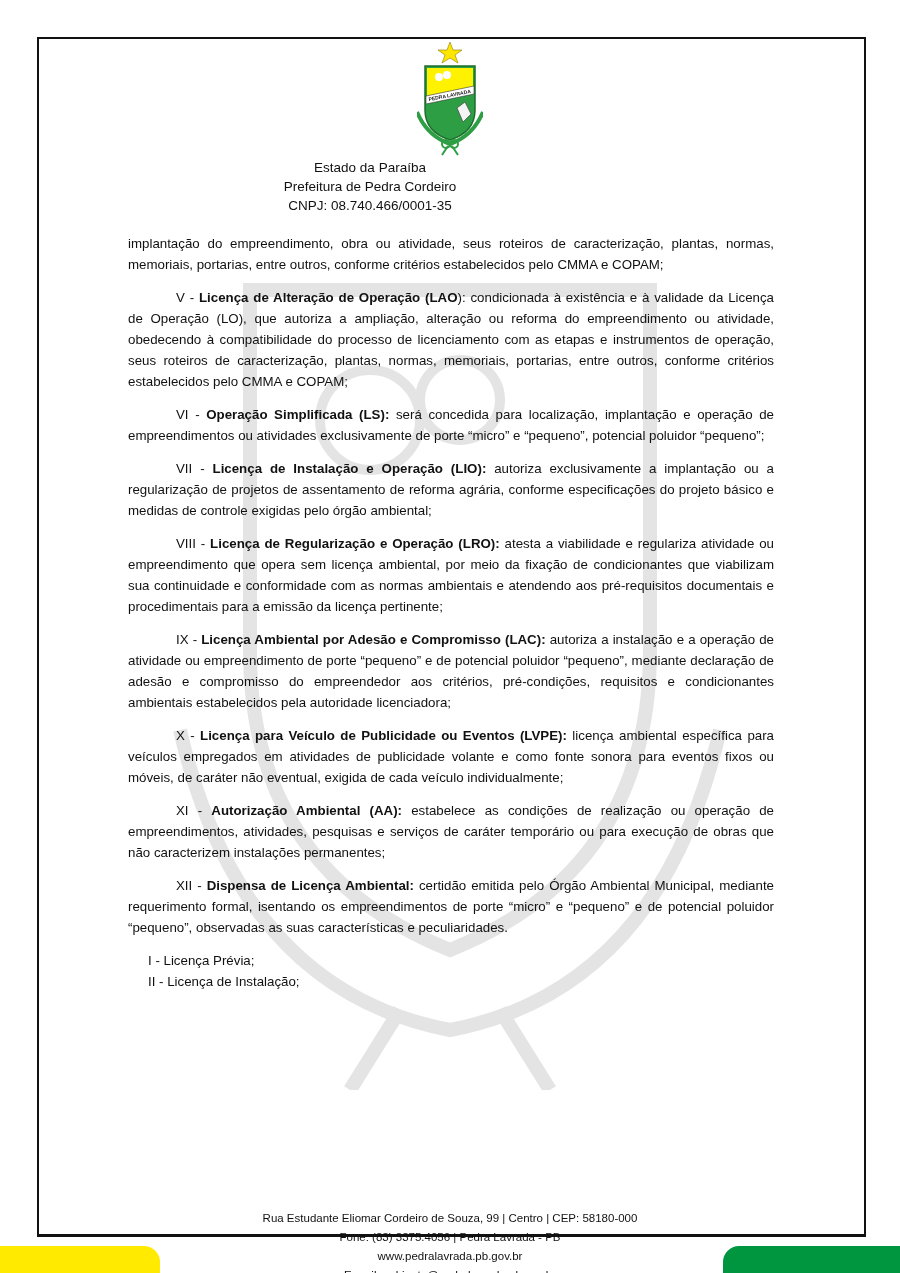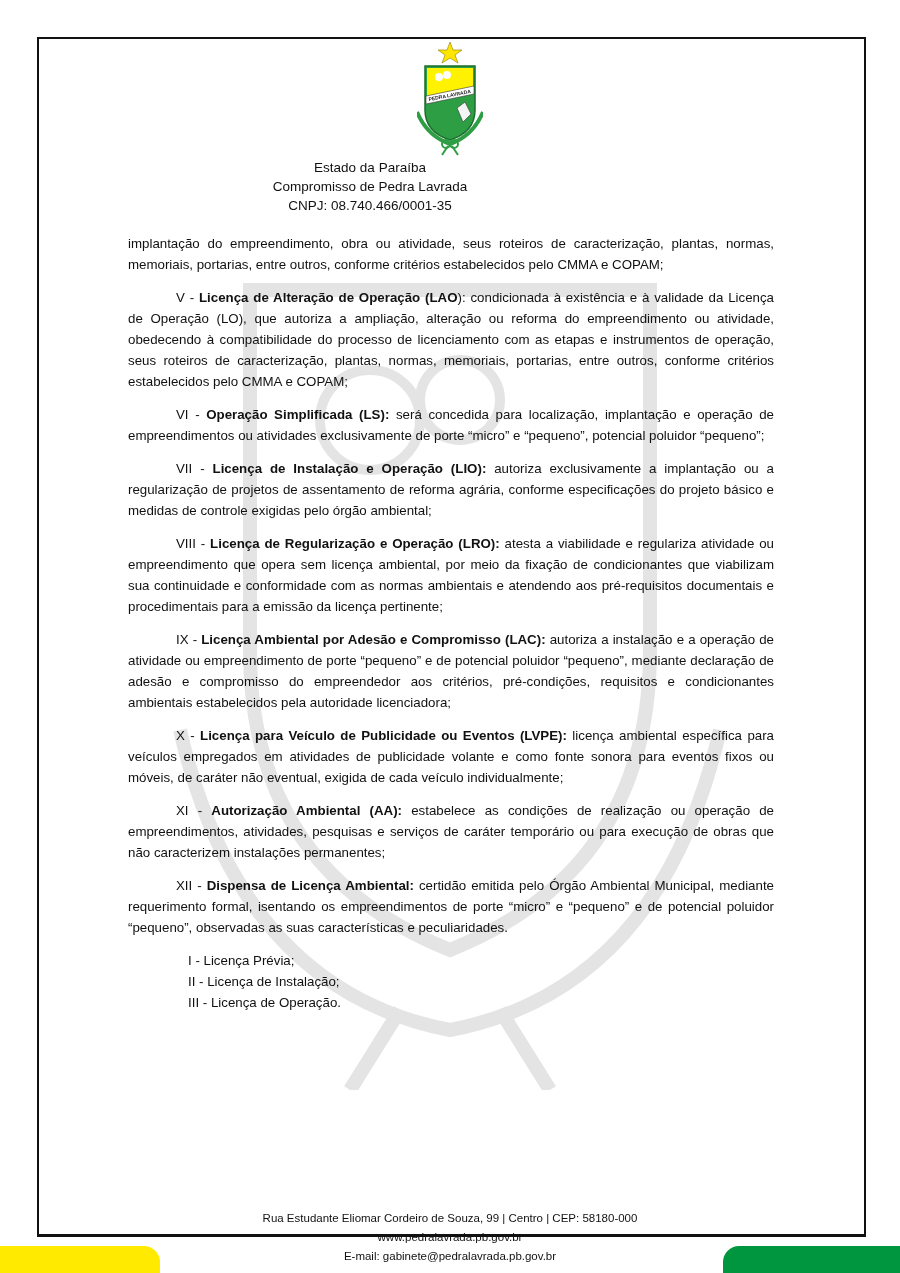--- a/index.html
+++ b/index.html
@@ -9,21 +9,21 @@
            border:2px solid #111; box-sizing:border-box; border-bottom-width:3px; }
   .watermark { position:absolute; left:120px; top:230px; width:660px; height:860px; opacity:0.10; }
   .logo { position:absolute; left:417px; top:40px; width:66px; height:118px; }
   .header { position:absolute; left:0; top:158px; width:740px; text-align:center;
             font-size:13.5px; line-height:19px; }
   .body { position:absolute; left:128px; top:233px; width:646px; font-size:13.3px;
           line-height:21px; }
   .body p { margin:0 0 12px 0; text-align:justify; }
   .body p.indent { text-indent:48px; }
   .body p.first { margin-bottom:12px; }
-  .list { margin:0 0 0 60px; }
+  .list { margin:0 0 0 20px; }
   .list div { line-height:21px; }
   b { font-weight:bold; }
   .footer { position:absolute; left:0; top:1209px; width:900px; text-align:center;
             font-size:11.5px; line-height:19px; }
   .band-left { position:absolute; left:0; top:1246px; width:160px; height:30px;
                background:#ffea00; border-top-right-radius:16px; }
   .band-right { position:absolute; left:723px; top:1246px; width:180px; height:30px;
                 background:#009640; border-top-left-radius:16px; }
 </style>
 </head>
@@ -49,44 +49,44 @@
     <circle cx="30" cy="35" r="4" fill="#fff"></circle>
   <polygon points="40,68 48,62 54,74 46,82" fill="#f4f4f4" stroke="#333" stroke-width="0.6"></polygon>
   <path d="M0 72 Q10 96 33 104 Q56 96 66 72" fill="none" stroke="#2e9e45" stroke-width="4"></path>
   <circle cx="29" cy="104" r="4" fill="none" stroke="#2e9e45" stroke-width="2"></circle>
   <circle cx="37" cy="104" r="4" fill="none" stroke="#2e9e45" stroke-width="2"></circle>
   <path d="M31 106 L25 115 M35 106 L41 115" stroke="#2e9e45" stroke-width="2"></path>
 </svg>
 
 <div class="header">
   <div>Estado da Paraíba</div>
-  <div>Compromisso de Pedra Lavrada</div>
+  <div>Prefeitura de Pedra Cordeiro</div>
   <div>CNPJ: 08.740.466/0001-35</div>
 </div>
 
 <div class="body">
   <p class="first">implantação do empreendimento, obra ou atividade, seus roteiros de caracterização, plantas, normas, memoriais, portarias, entre outros, conforme critérios estabelecidos pelo CMMA e COPAM;</p>
 
   <p class="indent"><span>V - </span><b>Licença de Alteração de Operação (LAO</b><span>): condicionada à existência e à validade da Licença de Operação (LO), que autoriza a ampliação, alteração ou reforma do empreendimento ou atividade, obedecendo à compatibilidade do processo de licenciamento com as etapas e instrumentos de operação, seus roteiros de caracterização, plantas, normas, memoriais, portarias, entre outros, conforme critérios estabelecidos pelo CMMA e COPAM;</span></p>
   <p class="indent"><span>VI - </span><b>Operação Simplificada (LS):</b><span> será concedida para localização, implantação e operação de empreendimentos ou atividades exclusivamente de porte “micro” e “pequeno”, potencial poluidor “pequeno”;</span></p>
   <p class="indent"><span>VII - </span><b>Licença de Instalação e Operação (LIO):</b><span> autoriza exclusivamente a implantação ou a regularização de projetos de assentamento de reforma agrária, conforme especificações do projeto básico e medidas de controle exigidas pelo órgão ambiental;</span></p>
   <p class="indent"><span>VIII - </span><b>Licença de Regularização e Operação (LRO):</b><span> atesta a viabilidade e regulariza atividade ou empreendimento que opera sem licença ambiental, por meio da fixação de condicionantes que viabilizam sua continuidade e conformidade com as normas ambientais e atendendo aos pré-requisitos documentais e procedimentais para a emissão da licença pertinente;</span></p>
   <p class="indent"><span>IX - </span><b>Licença Ambiental por Adesão e Compromisso (LAC):</b><span> autoriza a instalação e a operação de atividade ou empreendimento de porte “pequeno” e de potencial poluidor “pequeno”, mediante declaração de adesão e compromisso do empreendedor aos critérios, pré-condições, requisitos e condicionantes ambientais estabelecidos pela autoridade licenciadora;</span></p>
   <p class="indent"><span>X - </span><b>Licença para Veículo de Publicidade ou Eventos (LVPE):</b><span> licença ambiental específica para veículos empregados em atividades de publicidade volante e como fonte sonora para eventos fixos ou móveis, de caráter não eventual, exigida de cada veículo individualmente;</span></p>
   <p class="indent"><span>XI - </span><b>Autorização Ambiental (AA):</b><span> estabelece as condições de realização ou operação de empreendimentos, atividades, pesquisas e serviços de caráter temporário ou para execução de obras que não caracterizem instalações permanentes;</span></p>
   <p class="indent"><span>XII - </span><b>Dispensa de Licença Ambiental:</b><span> certidão emitida pelo Órgão Ambiental Municipal, mediante requerimento formal, isentando os empreendimentos de porte “micro” e “pequeno” e de potencial poluidor “pequeno”, observadas as suas características e peculiaridades.</span></p>
 
 
   <div class="list">
     <div>I - Licença Prévia;</div>
     <div>II - Licença de Instalação;</div>
-    <div>III - Licença de Operação.</div>
   </div>
 </div>
 
 <div class="footer">
   <div>Rua Estudante Eliomar Cordeiro de Souza, 99 | Centro | CEP: 58180-000</div>
+  <div>Fone: (83) 3375.4056 | Pedra Lavrada - PB</div>
   <div>www.pedralavrada.pb.gov.br</div>
   <div>E-mail: gabinete@pedralavrada.pb.gov.br</div>
 </div>
 
 <div class="band-left"></div>
 <div class="band-right"></div>
 
 </body></html>

